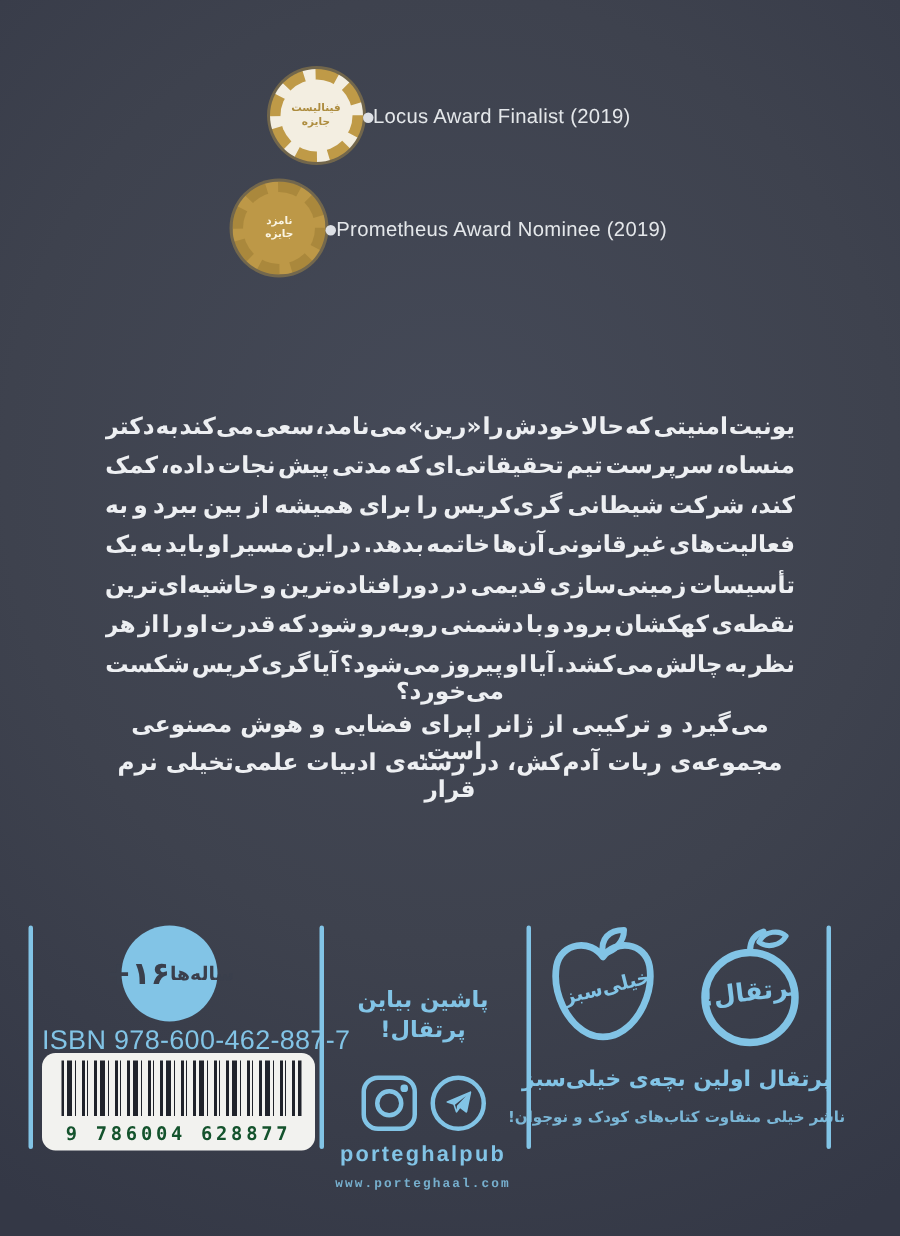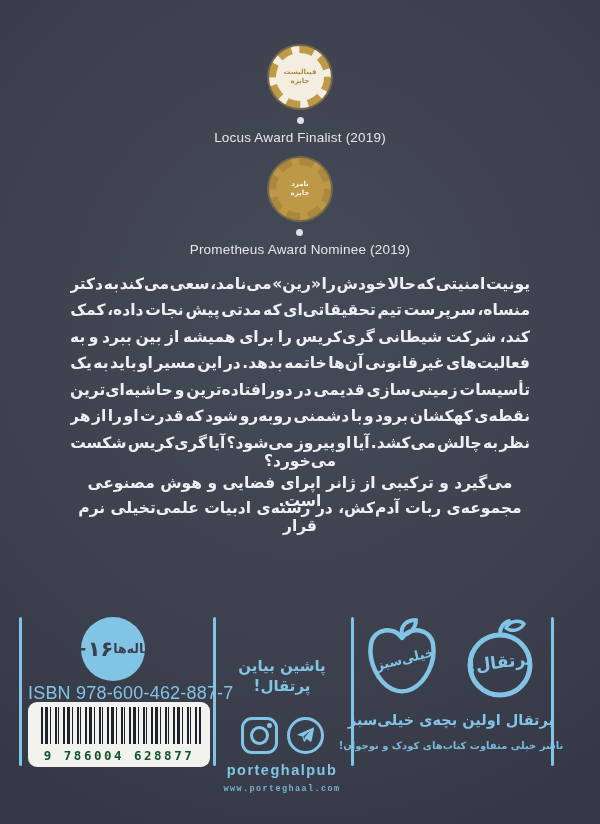--- a/index.html
+++ b/index.html
@@ -11,21 +11,21 @@
   }
   html,body{margin:0;padding:0;}
   body{background:#222;font-family:"DejaVu Sans",sans-serif;}
   .page{
     position:relative;width:600px;height:824px;overflow:hidden;
     background:radial-gradient(ellipse 90% 70% at 50% 38%, #454a58 0%, #3e424e 55%, #343846 100%);
   }
 
   
   .awards{position:absolute;top:46px;left:0;right:0;display:flex;flex-direction:column;align-items:center;}
-  .award{display:flex;flex-direction:column;align-items:center;}
+  .award{display:flex;flex-direction:row;align-items:center;}
   .award + .award{margin-top:13px;}
   .medal{
     width:48px;height:48px;border-radius:50%;
     border:7px dashed var(--gold);
     box-shadow:0 0 0 2px rgba(191,154,71,.4);
     display:flex;flex-direction:column;align-items:center;justify-content:center;
     text-align:center;
   }
   .medal span{font-size:7px;line-height:9px;font-weight:bold;display:block;}
   .medal.outline{background:#f3eee1;color:#ad8c3e;}

